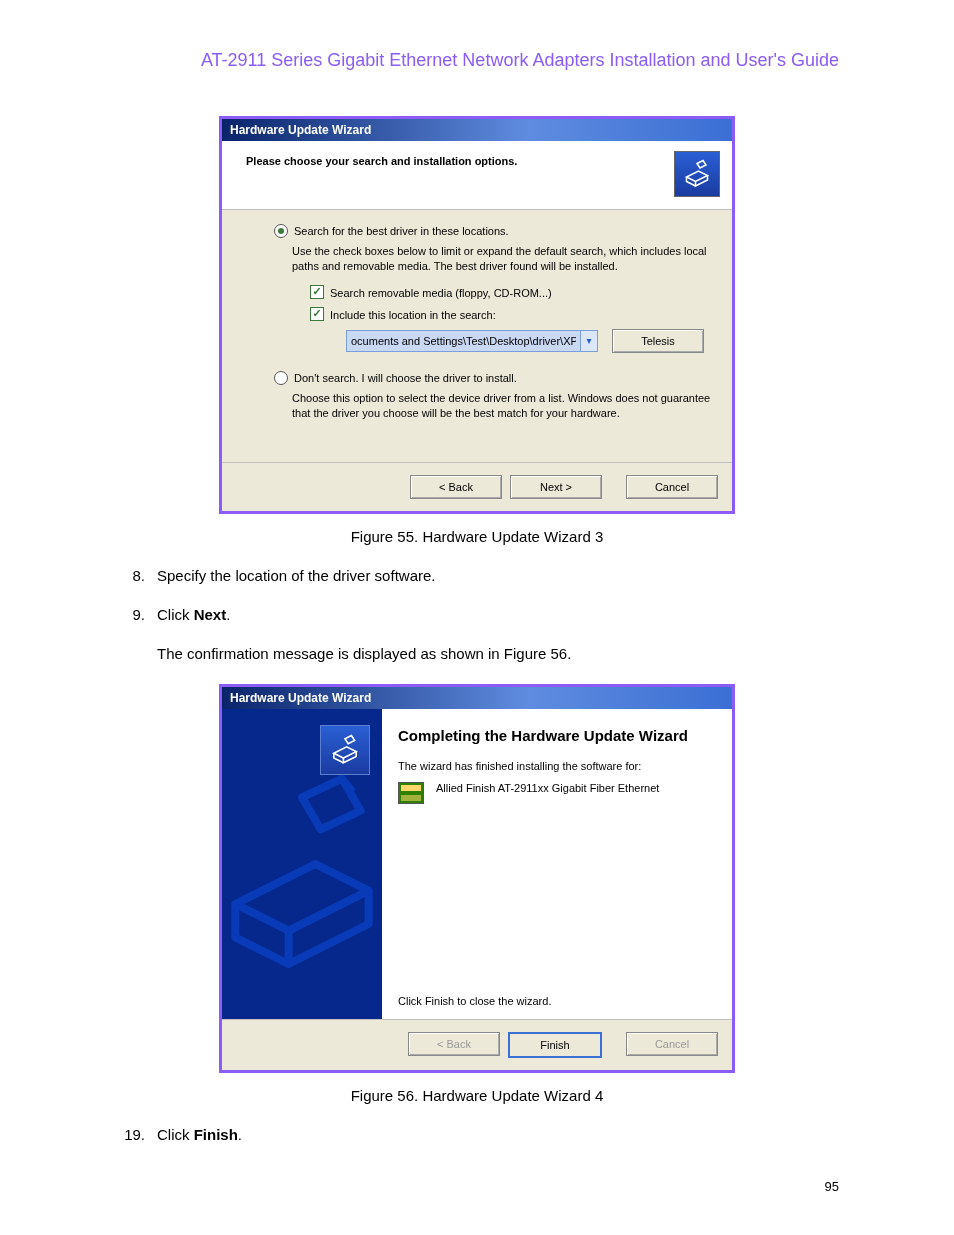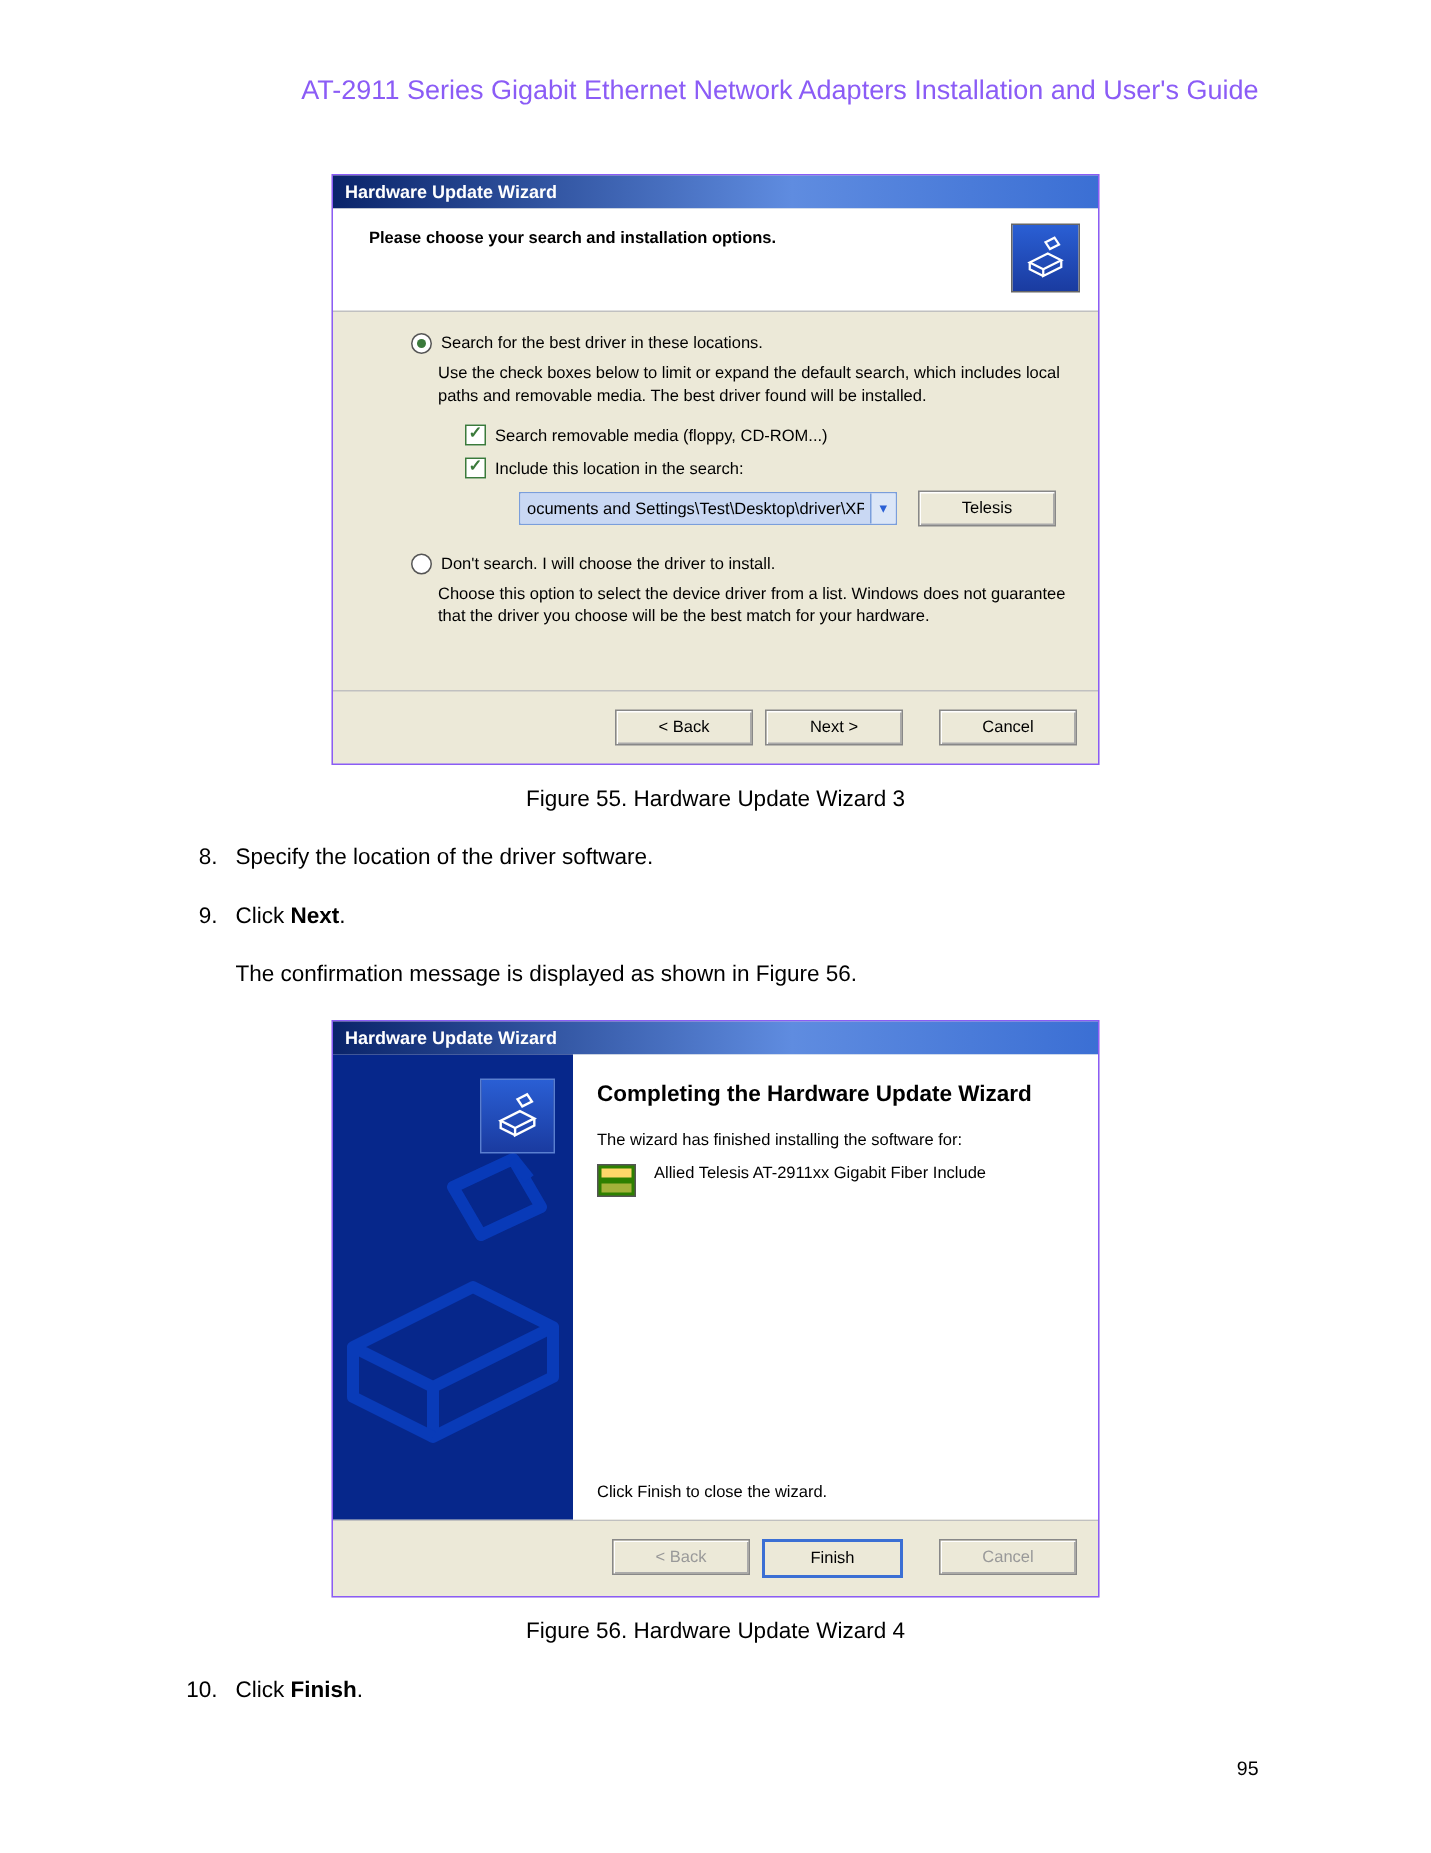--- a/index.html
+++ b/index.html
@@ -13,21 +13,21 @@
   .page {
     padding: 50px 115px 40px 115px;
   }
   .header-line {
     font-size: 18px;
     text-align: right;
     color: #8b5cf6;
     margin-bottom: 45px;
   }
   .dialog {
-    border: 1px solid #8b5cf6;
+    border: 3px solid #8b5cf6;
     background: #ece9d8;
     margin: 0 auto;
     font-family: Tahoma, Arial, sans-serif;
   }
   .d1 { width: 510px; }
   .d2 { width: 510px; }
   .titlebar {
     background: linear-gradient(to right, #0a246a, #5f8ce0 60%, #3b6fd4);
     color: #fff;
     font-weight: bold;
@@ -241,34 +241,34 @@
                 <path d="M20 6 L28 2 L32 8 L24 12 Z"></path>
               </g>
             </svg>
         </div>
       </div>
       <div class="d2-right">
         <h2>Completing the Hardware Update Wizard</h2>
         <div>The wizard has finished installing the software for:</div>
         <div class="device-row">
           <div class="devicon"></div>
-          <div>Allied Telesis AT-2911xx Gigabit Fiber Include</div>
+          <div>Allied Finish AT-2911xx Gigabit Fiber Ethernet</div>
         </div>
         <div class="footer-note">Click Finish to close the wizard.</div>
       </div>
     </div>
     <div class="d-footer">
       <div class="btn disabled">&lt; Back</div>
       <div class="btn default">Finish</div>
       <div style="width:8px"></div>
       <div class="btn disabled">Cancel</div>
     </div>
   </div>
 
   <div class="caption">Figure 56. Hardware Update Wizard 4</div>
 
   <div class="step">
-    <div class="num">10.</div>
+    <div class="num">19.</div>
     <div><span>Click </span><b>Finish</b><span>.</span></div>
   </div>
 
   <div class="page-num">95</div>
 </div>
 
 </body></html>

